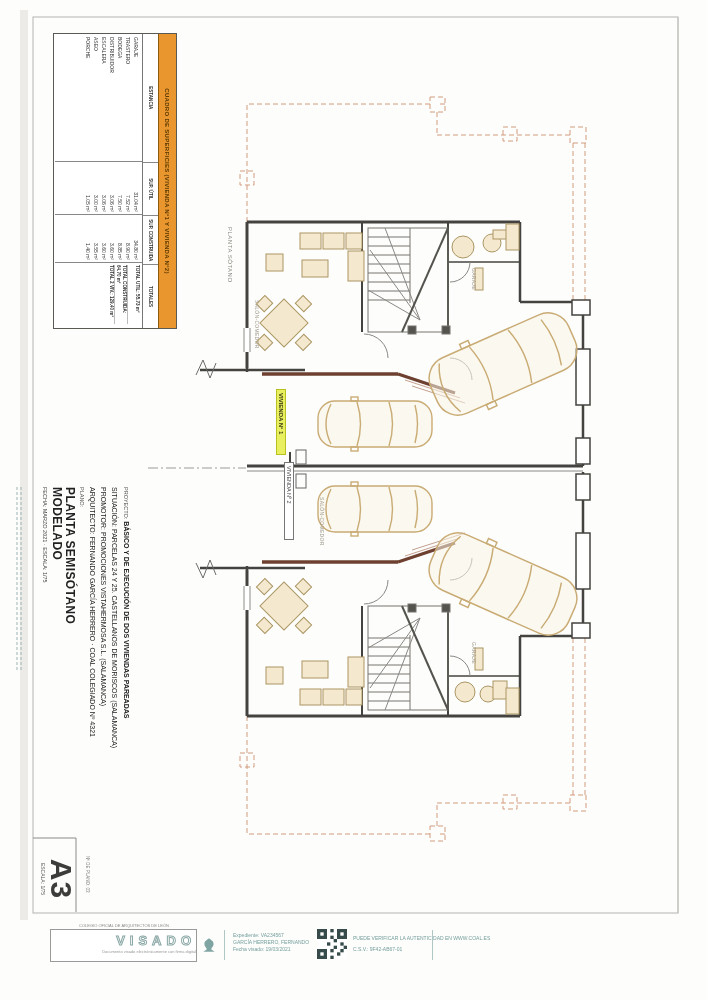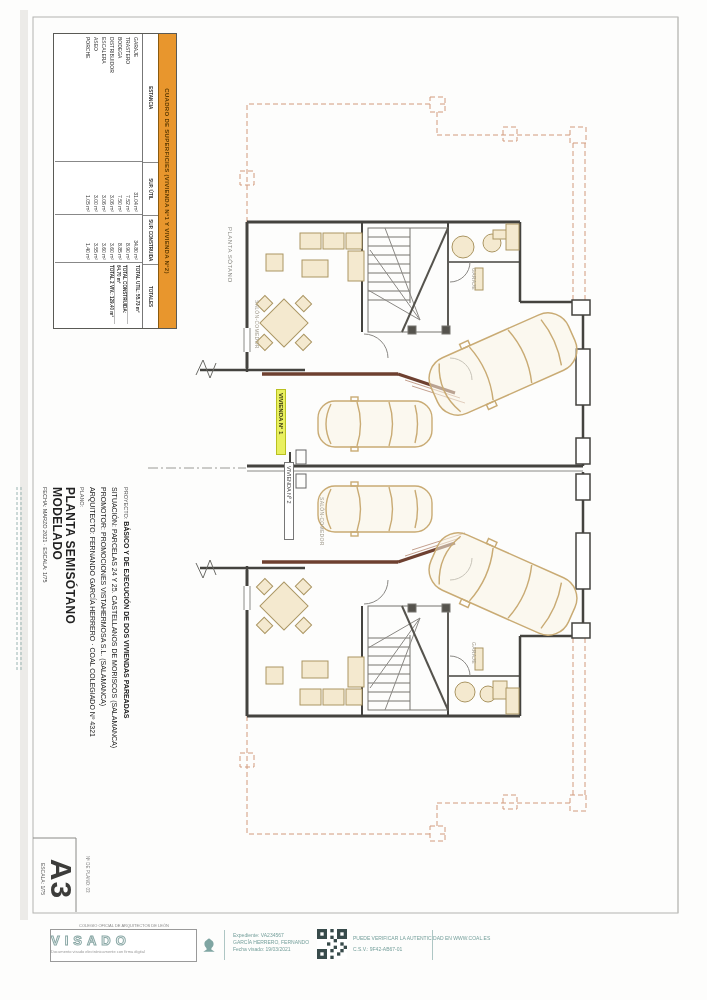--- a/index.html
+++ b/index.html
@@ -32,21 +32,21 @@
   .a3wrap .sc{font-size:5px;color:#555;}
   .micro{font-size:4.5px;color:#777;white-space:nowrap;}
   .lab-floor{font-size:6px;color:#8a8a84;letter-spacing:.5px;white-space:nowrap;}
   .lab-unit1{background:#e9f060;border:1px solid #b9c020;color:#3a3a10;font-size:6px;font-weight:bold;
              padding:1px 3px;white-space:nowrap;}
   .lab-unit2{background:#fff;border:1px solid #777;color:#444;font-size:5.5px;
              padding:1px 3px;white-space:nowrap;}
   .lab-room{font-size:5px;color:#a09a8c;white-space:nowrap;letter-spacing:.3px;}
   
   .vbox{position:absolute;left:50px;top:929px;width:147px;height:33px;border:1px solid #9a9a9a;
-        background:#fff;text-align:left;box-sizing:border-box;}
+        background:#fff;text-align:right;box-sizing:border-box;}
   .vbox .brand{font-size:13px;font-weight:bold;letter-spacing:5px;color:#ffffff;
                -webkit-text-stroke:1px #8aa8a6;margin-top:3px;}
   .vbox .sub{font-size:4px;color:#999;margin-top:1px;}
   .microtop{position:absolute;left:62px;top:923px;width:124px;text-align:center;font-size:4px;color:#8a8a8a;white-space:nowrap;overflow:hidden;}
   .stampline{font-size:5px;color:#76a09c;line-height:7px;white-space:nowrap;}
   .vdiv{position:absolute;width:1px;height:30px;background:#aec6c4;top:930px;}
 </style>
 </head>
 <body>
 <div id="sheet">

